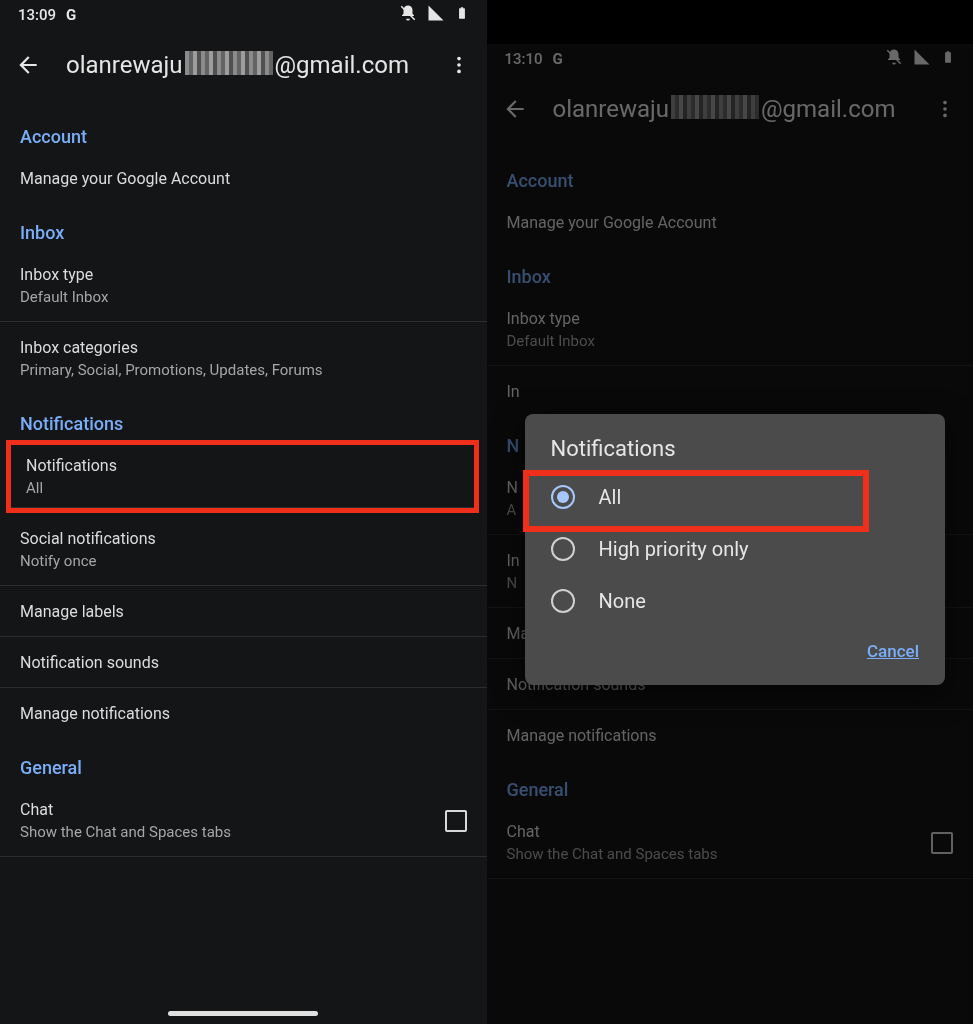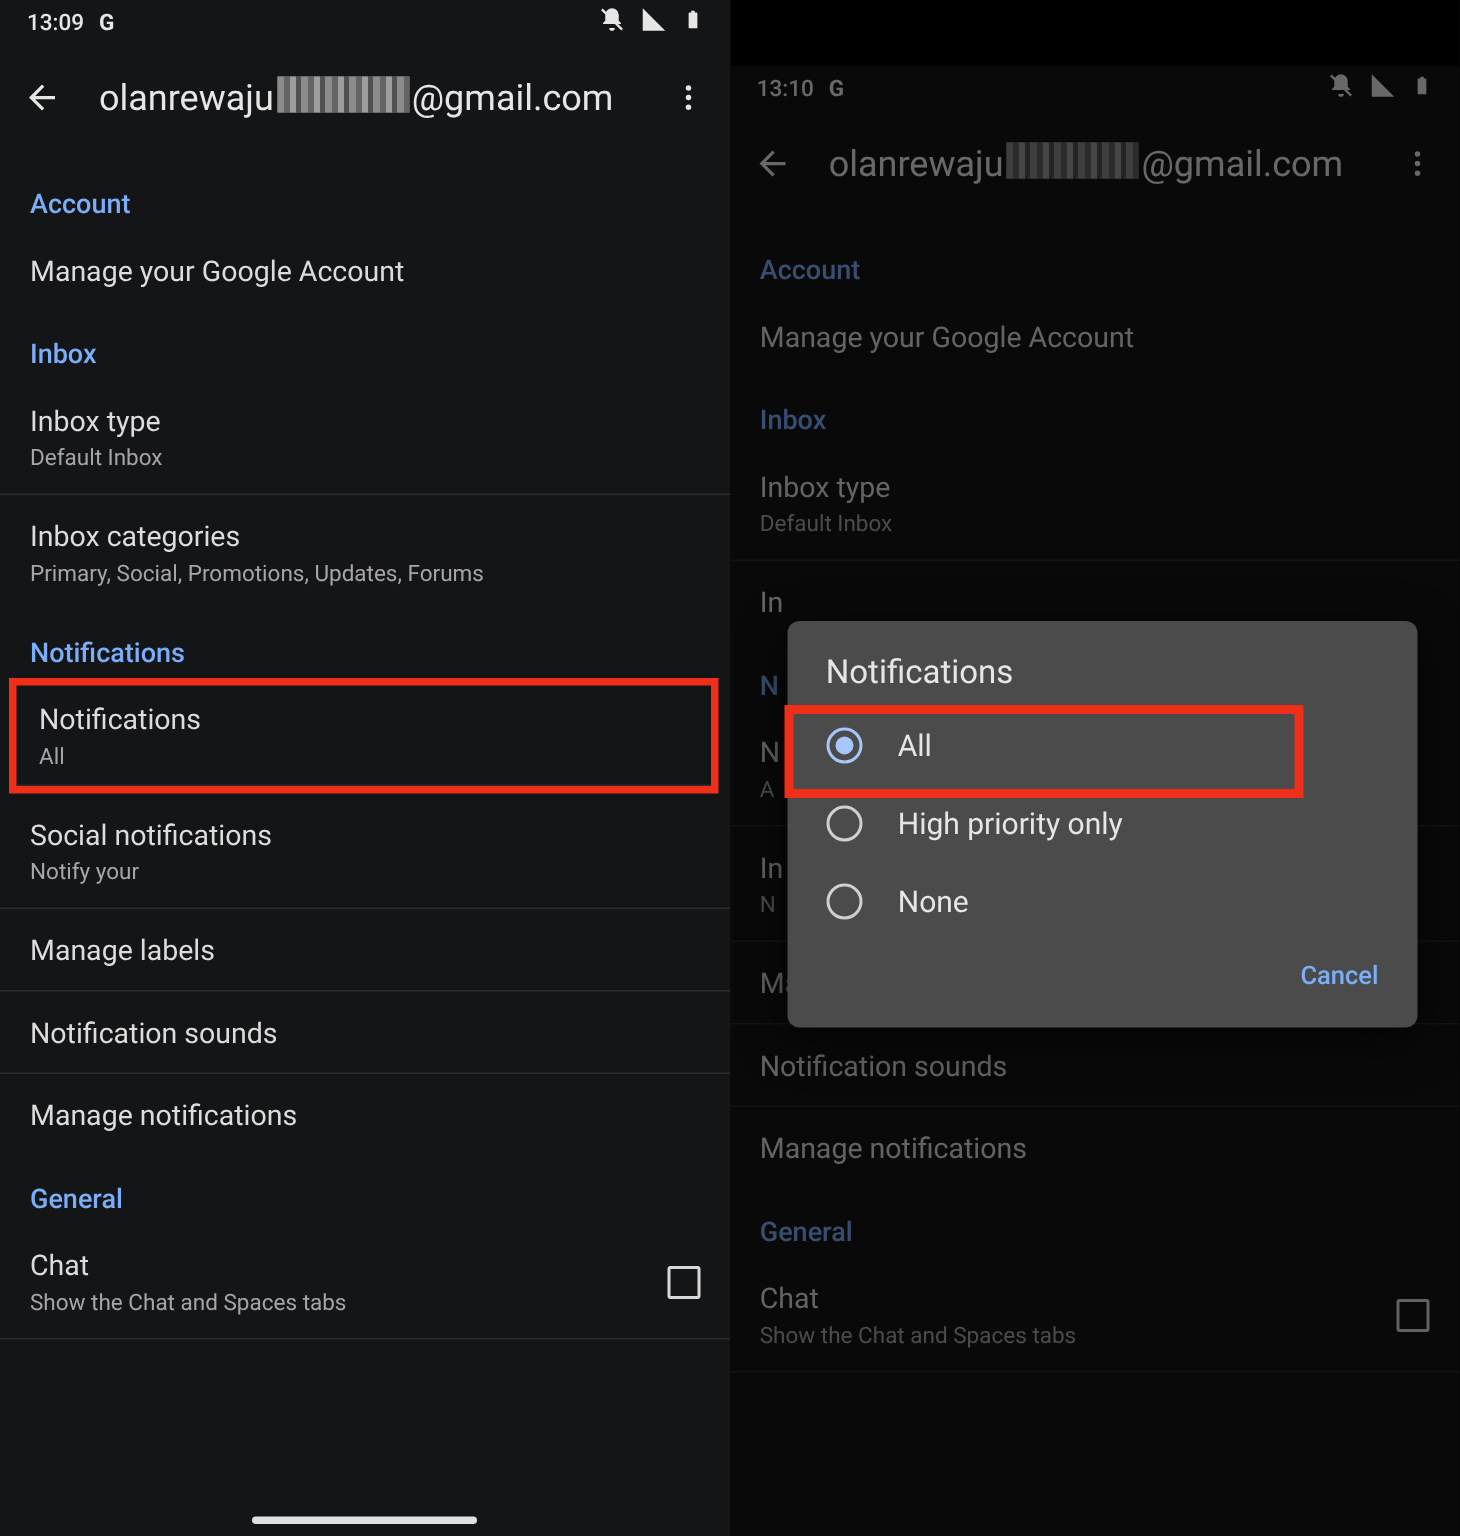--- a/index.html
+++ b/index.html
@@ -67,21 +67,21 @@
     padding:16px 20px;
     position:relative;
   }
   .item.divider-after::after{
     content:"";
     position:absolute;
     left:0; right:0; bottom:0;
     height:1px;
     background:#2c2c2c;
   }
-  .item .primary { font-size:19px; color:#dcdcdc; }
+  .item .primary { font-size:16px; color:#dcdcdc; }
   .item .secondary { font-size:15px; color:#a6a6a6; margin-top:4px; }
   .item.withcheck { display:flex; align-items:center; justify-content:space-between; gap:12px; }
   .checkbox {
     width:22px; height:22px; border:2px solid #d8d8d8; border-radius:2px;
     flex-shrink:0;
   }
 
   
   .hl-notif {
     border:5px solid #ef2f1a;
@@ -123,21 +123,21 @@
   }
   .radio {
     width:24px; height:24px; border:2.4px solid #d0d0d0; border-radius:50%;
     display:flex; align-items:center; justify-content:center;
   }
   .radio.selected { border-color:#a7c6fa; }
   .radio.selected::after{
     content:""; width:12px; height:12px; border-radius:50%; background:#a7c6fa;
   }
   .dialog-actions { display:flex; justify-content:flex-end; padding:6px 22px 6px 22px; }
-  .cancel { color:#7aaef8; font-size:17px; font-weight:500; padding:8px 4px; }
+  .cancel { color:#7aaef8; font-size:17px; font-weight:500; padding:8px 4px;text-decoration:underline; }
 
   
   .hl-all {
     position:absolute;
     left:36px; right:104px;
     top:426px;
     height:62px;
     border:6px solid #ef2f1a;
     z-index:6;
     pointer-events:none;
@@ -225,21 +225,21 @@
 
     <div class="category">Notifications</div>
 
     <div class="item divider-after hl-notif" style="margin:0 8px 0 6px;">
       <div class="primary">Notifications</div>
       <div class="secondary">All</div>
     </div>
 
     <div class="item divider-after">
       <div class="primary">Social notifications</div>
-      <div class="secondary">Notify your</div>
+      <div class="secondary">Notify once</div>
     </div>
     <div class="item divider-after">
       <div class="primary">Manage labels</div>
     </div>
     <div class="item divider-after">
       <div class="primary">Notification sounds</div>
     </div>
     <div class="item">
       <div class="primary">Manage notifications</div>
     </div>

